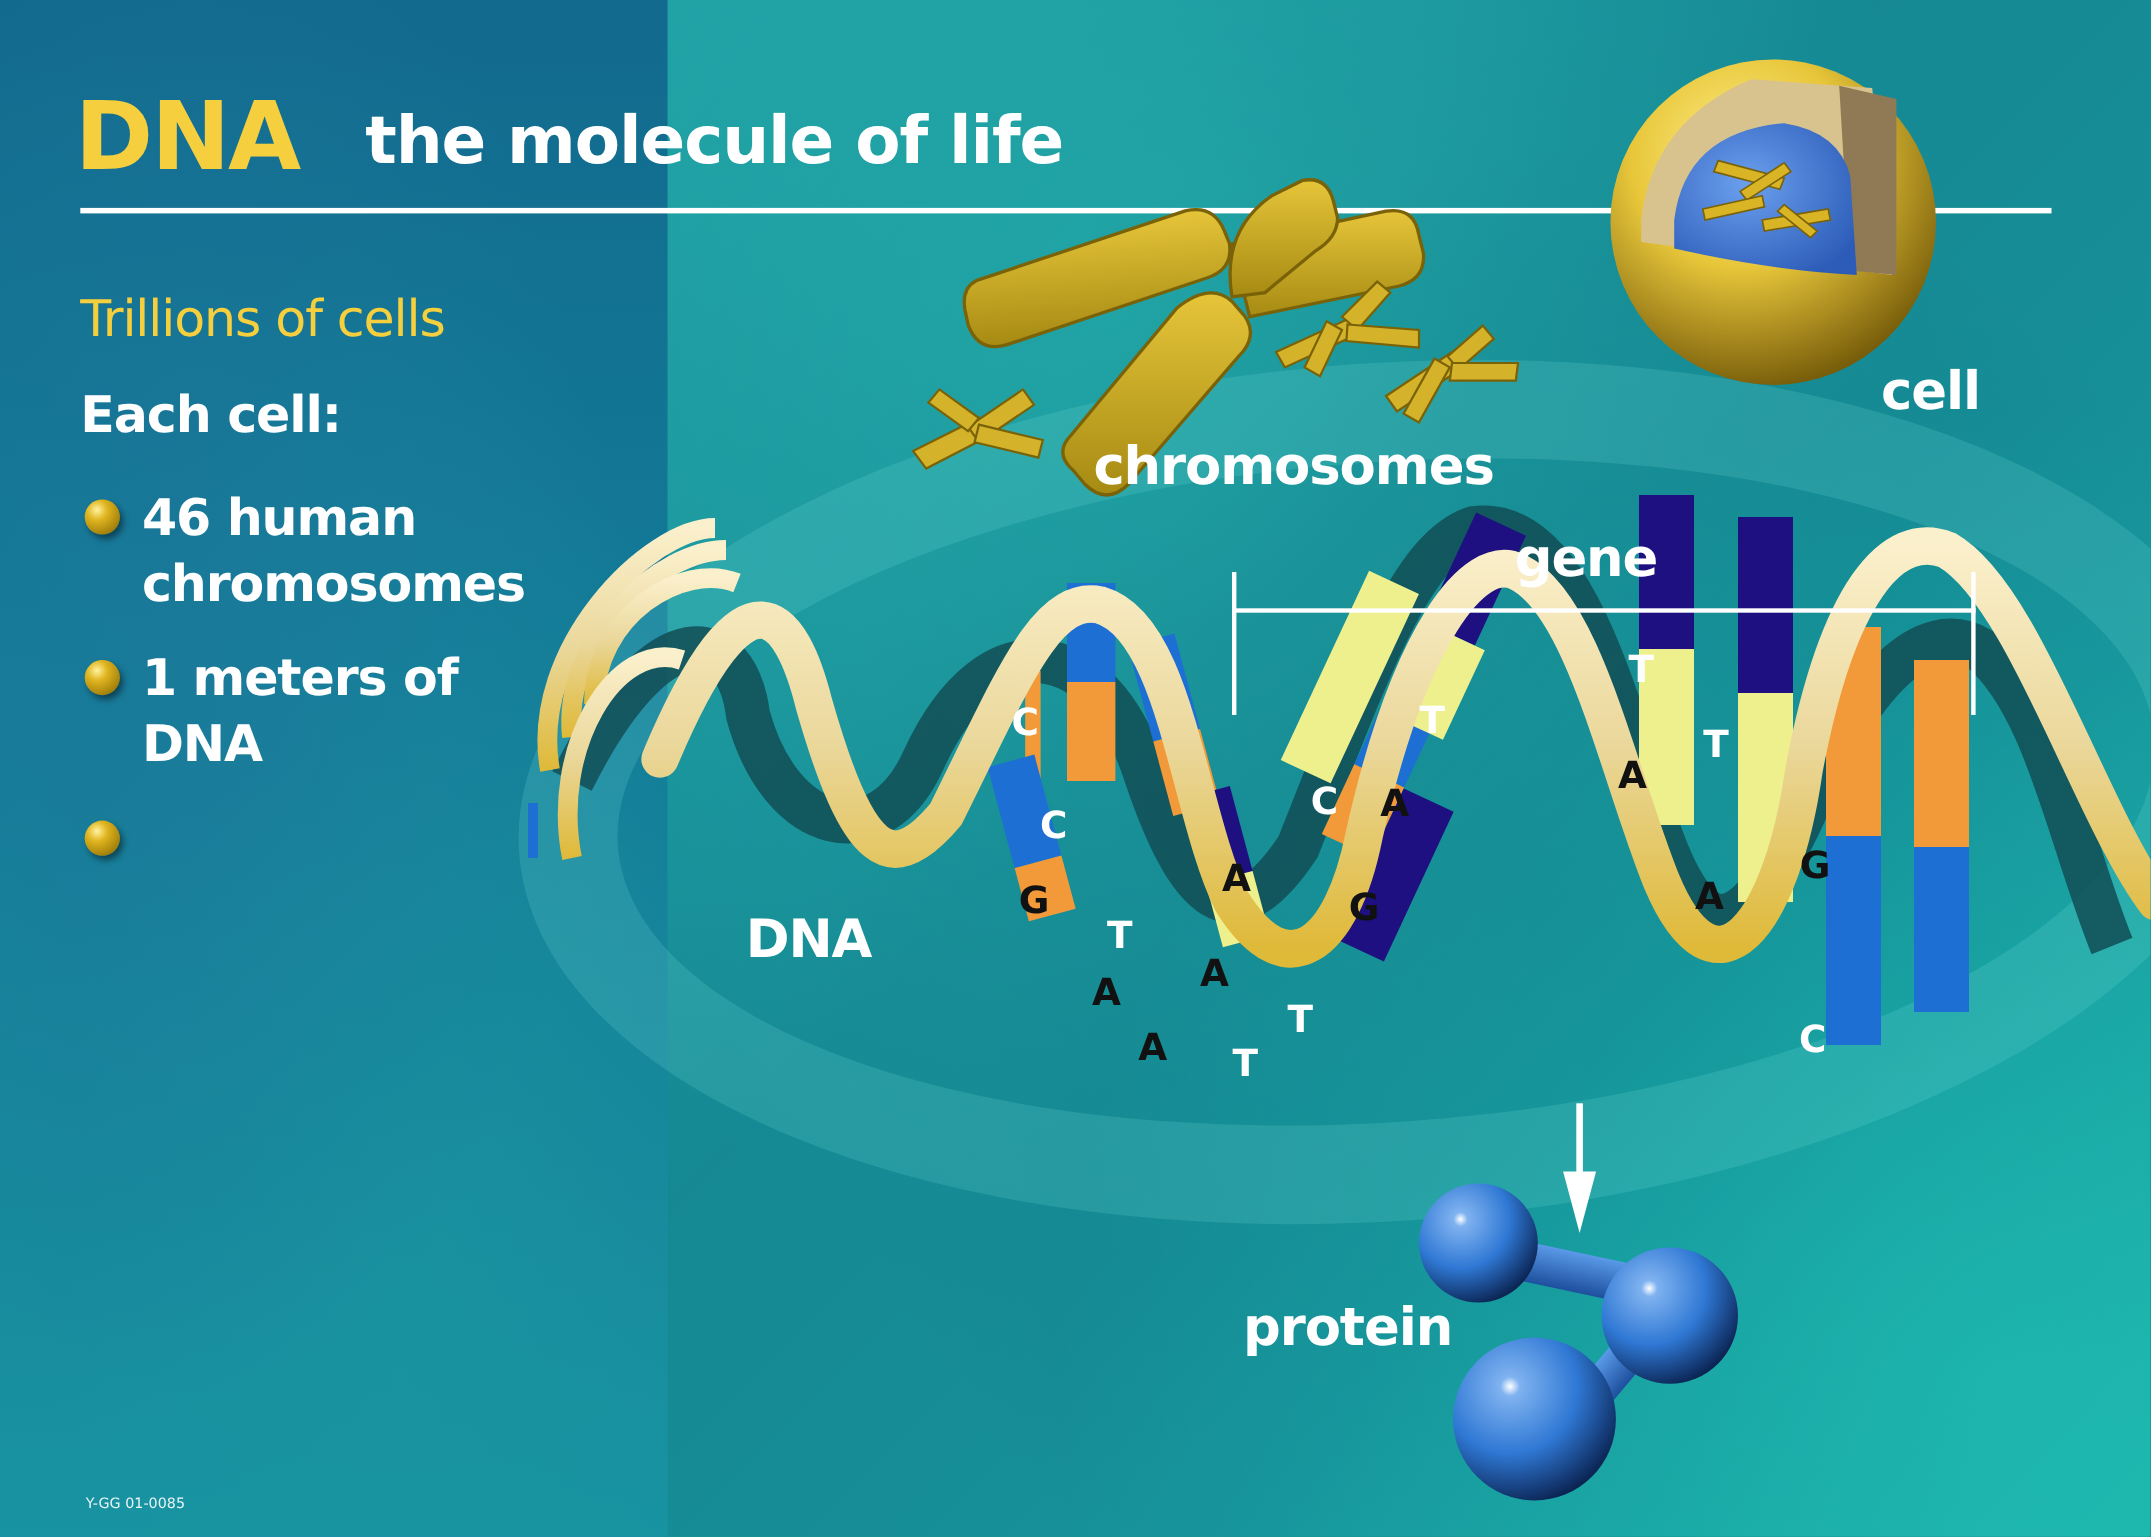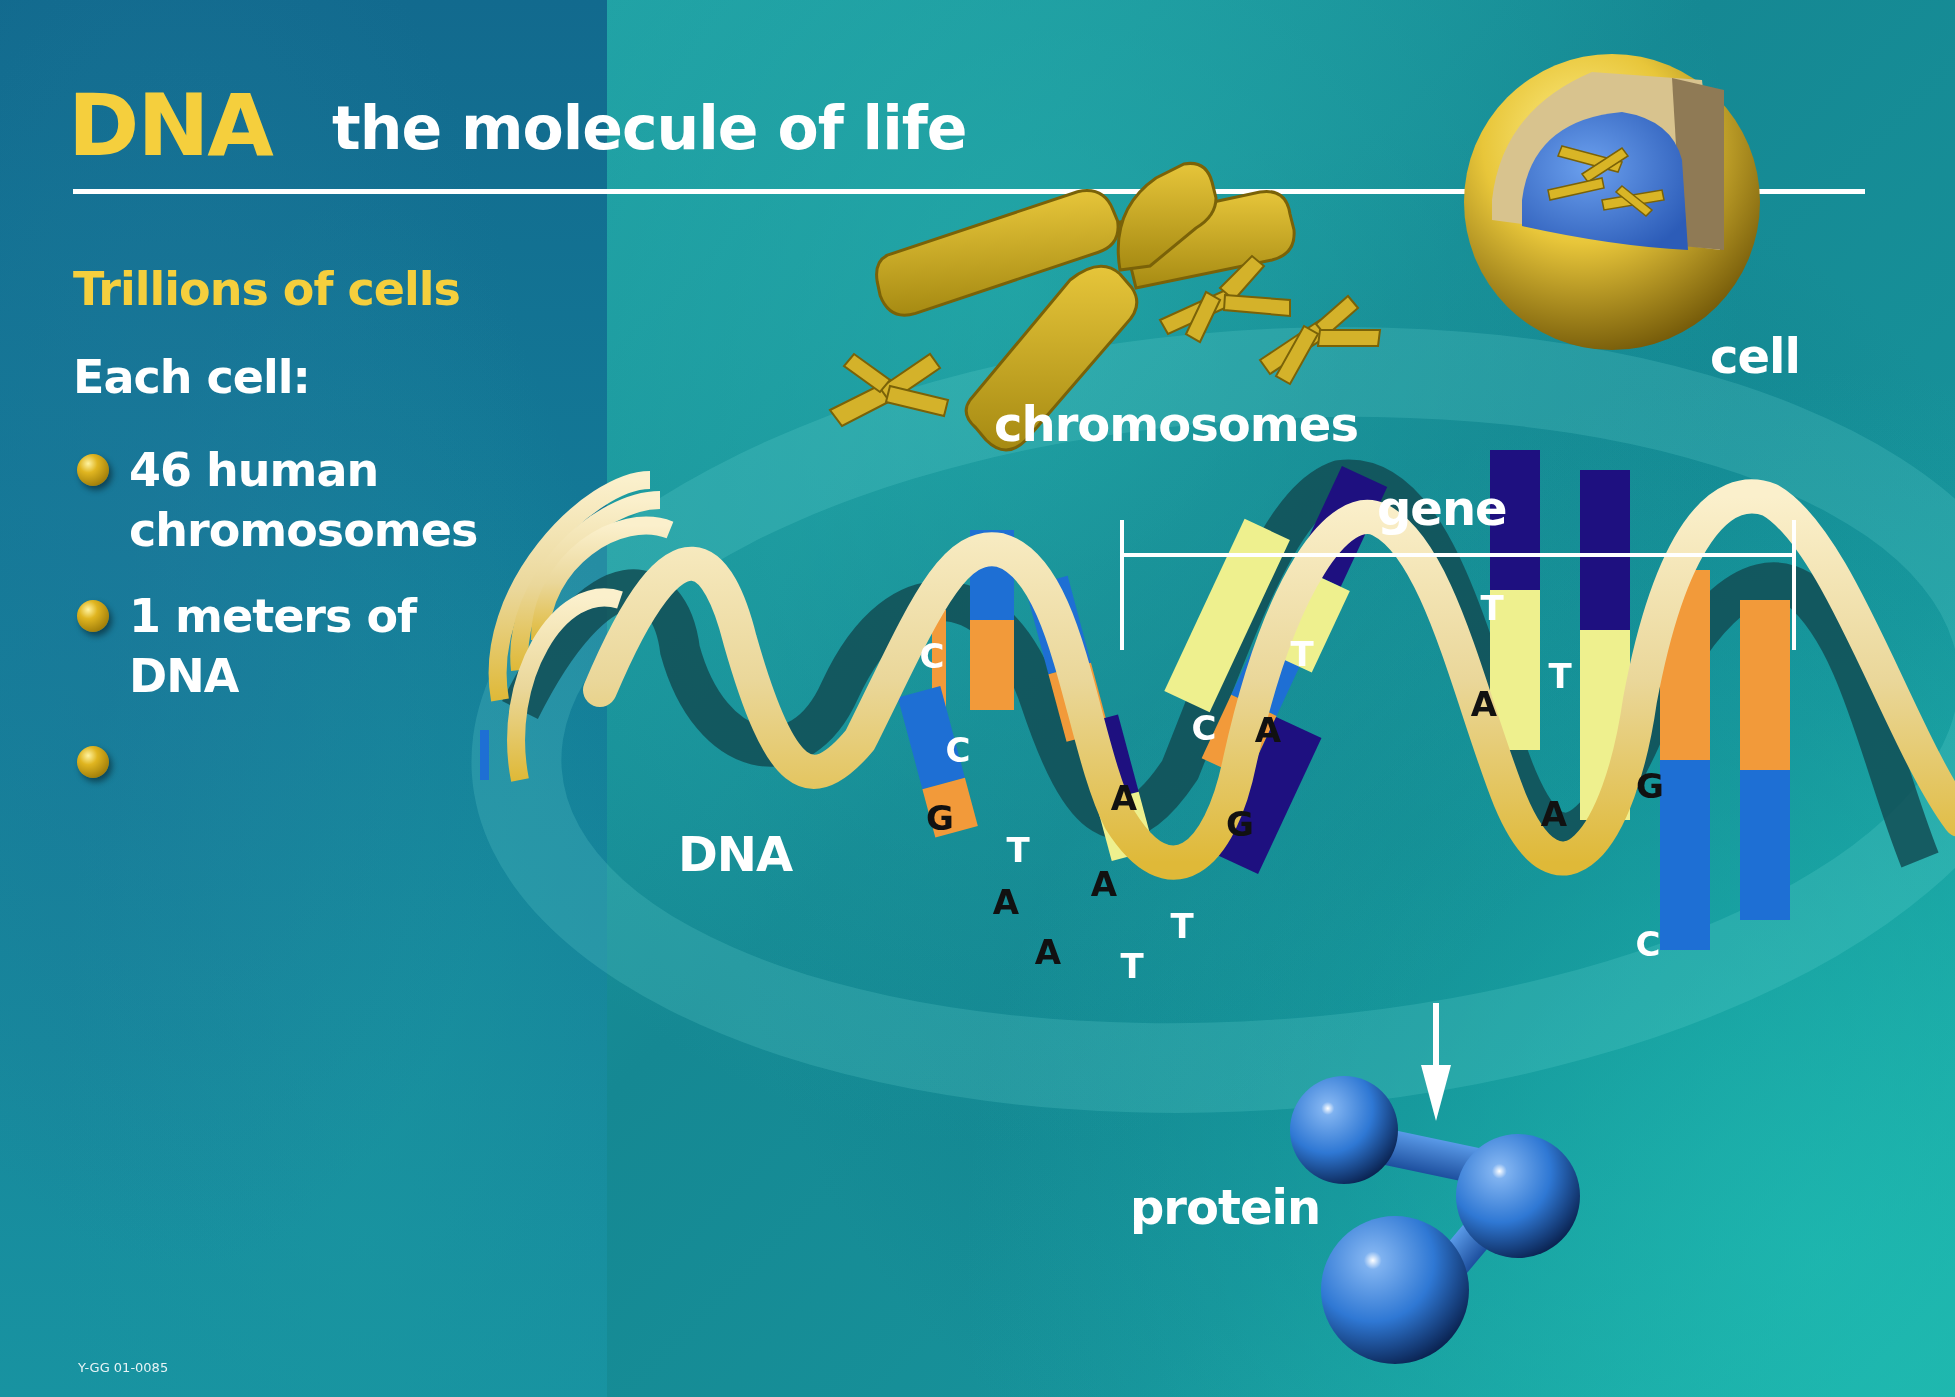--- a/index.html
+++ b/index.html
@@ -35,21 +35,21 @@
     color:#f5cf3d; letter-spacing:-2px; line-height:1;
   }
   .title-rest {
     position:absolute; left:332px; top:98px; font-size:60px; font-weight:bold;
     color:#ffffff; line-height:1; letter-spacing:-1px;
   }
   .title-rule {
     position:absolute; left:73px; top:189px; width:1792px; height:5px; background:#ffffff;
   }
   .subhead {
-    position:absolute; left:73px; top:262px; font-size:46px; font-weight:bold;
+    position:absolute; left:73px; top:262px; font-size:46px; font-weight:normal;
     color:#f5cf3d; letter-spacing:-1px;
   }
   .each-cell {
     position:absolute; left:73px; top:350px; font-size:46px; font-weight:bold;
     color:#ffffff; letter-spacing:-1px;
   }
   .bullet-list { position:absolute; left:73px; top:440px; width:540px; }
   .bullet { position:relative; padding-left:56px; margin-bottom:26px; }
   .bullet-dot {
     position:absolute; left:4px; top:14px; width:32px; height:32px; border-radius:50%;

